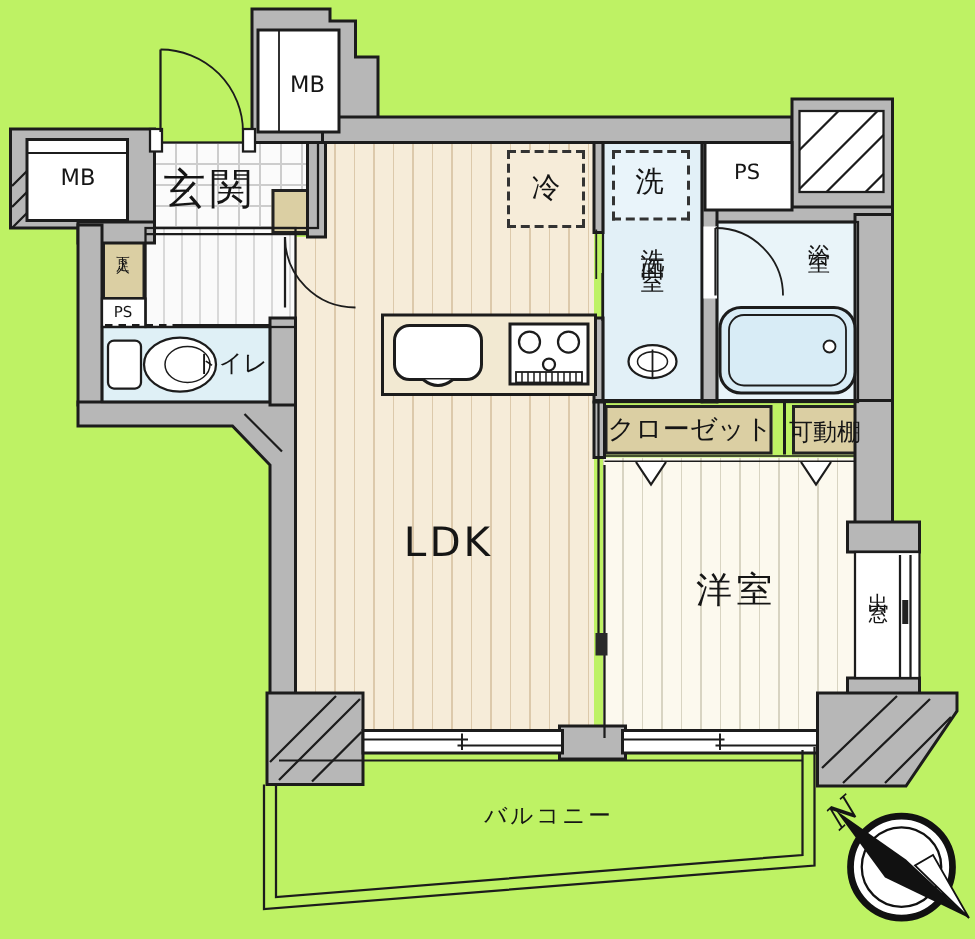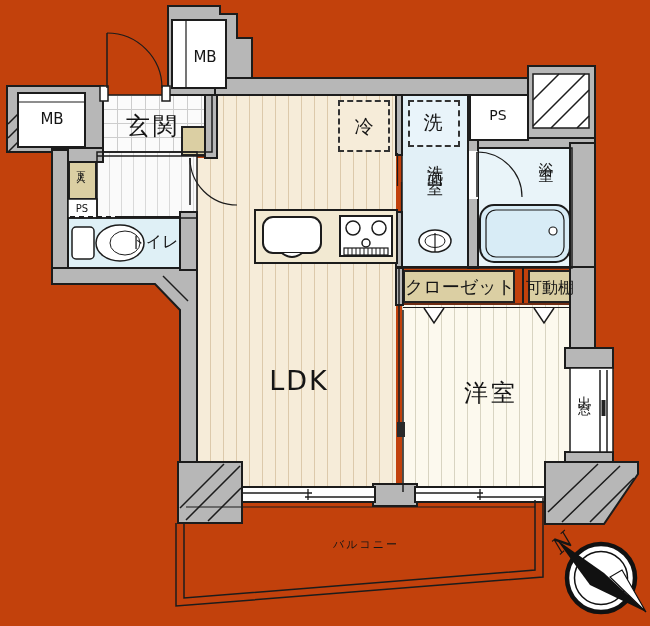--- a/index.html
+++ b/index.html
@@ -1,16 +1,16 @@
 <!DOCTYPE html>
 <html><head>
 <meta charset="utf-8">
 <style>
   html,body{margin:0;padding:0;background:#fff;}
-  #stage{position:relative;width:650px;height:626px;background:#c2410c;overflow:hidden;
+  #stage{position:relative;width:650px;height:626px;background:#bef264;overflow:hidden;
          font-family:"DejaVu Sans","Liberation Sans",sans-serif;color:#151515;}
   .floor{position:absolute;}
   .f-genkan{background-color:#fbfbfb;
     background-image:repeating-linear-gradient(0deg,#cdcdcd 0 1px,transparent 1px 14px),
                      repeating-linear-gradient(90deg,#cdcdcd 0 1px,transparent 1px 14px);}
   .f-hall{background-color:#fafafa;
     background-image:repeating-linear-gradient(90deg,#d9d9d9 0 1px,transparent 1px 12px);}
   .f-ldk{background-color:#f6ecd9;
     background-image:repeating-linear-gradient(90deg,#dcc9ab 0 1px,transparent 1px 13px);
     clip-path:polygon(18px 0,199px 0,199px 397px,0 397px,0 63px,18px 63px);}
@@ -199,29 +199,29 @@
     <g>
       <circle cx="601" cy="578" r="34" fill="#fff" stroke="#111" stroke-width="4.5"></circle>
       <circle cx="601" cy="578" r="26.5" fill="none" stroke="#111" stroke-width="1.5"></circle>
       <polygon points="557,540 604,573 646,612 590,585" fill="#111"></polygon>
       <polygon points="646,612 610,577 622,570" fill="#fff" stroke="#111" stroke-width="1.2"></polygon>
     </g>
   </svg>
 
   <div class="lbl" style="left:205px;top:57px;font-size:15px;">MB</div>
   <div class="lbl" style="left:52px;top:119px;font-size:15px;">MB</div>
-  <div class="lbl" style="left:140px;top:126px;font-size:24px;letter-spacing:3px;margin-left:13px;">玄関</div>
+  <div class="lbl" style="left:140px;top:126px;font-size:28px;letter-spacing:3px;">玄関</div>
   <div class="vert" style="left:76px;top:164px;font-size:9px;letter-spacing:1px;">下足入</div>
   <div class="lbl" style="left:82px;top:209px;font-size:10px;">PS</div>
   <div class="lbl" style="left:154px;top:242px;font-size:16px;">トイレ</div>
   <div class="lbl" style="left:364px;top:126px;font-size:19px;">冷</div>
   <div class="lbl" style="left:433px;top:122px;font-size:19px;">洗</div>
   <div class="lbl" style="left:498px;top:115px;font-size:14px;">PS</div>
   <div class="vert" style="left:427px;top:152px;font-size:16px;letter-spacing:7px;">洗面室</div>
   <div class="vert" style="left:538px;top:150px;font-size:15px;letter-spacing:5px;">浴室</div>
   <div class="lbl" style="left:460px;top:287px;font-size:18px;">クローゼット</div>
   <div class="lbl" style="left:550px;top:288px;font-size:16px;text-align:right;">可動棚</div>
-  <div class="lbl" style="left:299px;top:380px;font-size:27px;letter-spacing:2px;text-align:center;">LDK</div>
+  <div class="lbl" style="left:299px;top:362px;font-size:27px;letter-spacing:2px;text-align:center;">LDK</div>
   <div class="lbl" style="left:491px;top:393px;font-size:24px;letter-spacing:3px;">洋室</div>
   <div class="vert" style="left:578px;top:384px;font-size:14px;letter-spacing:6px;">出窓</div>
-  <div class="lbl" style="left:366px;top:544px;font-size:11px;letter-spacing:2px;">バルコニー</div>
+  <div class="lbl" style="left:366px;top:544px;font-size:15px;letter-spacing:2px;">バルコニー</div>
   <div class="lbl" style="left:563px;top:543px;font-size:22px;font-family:'DejaVu Serif',serif;font-style:italic;transform:translate(-50%,-50%) rotate(-42deg);">N</div>
 </div>
 
 </body></html>

